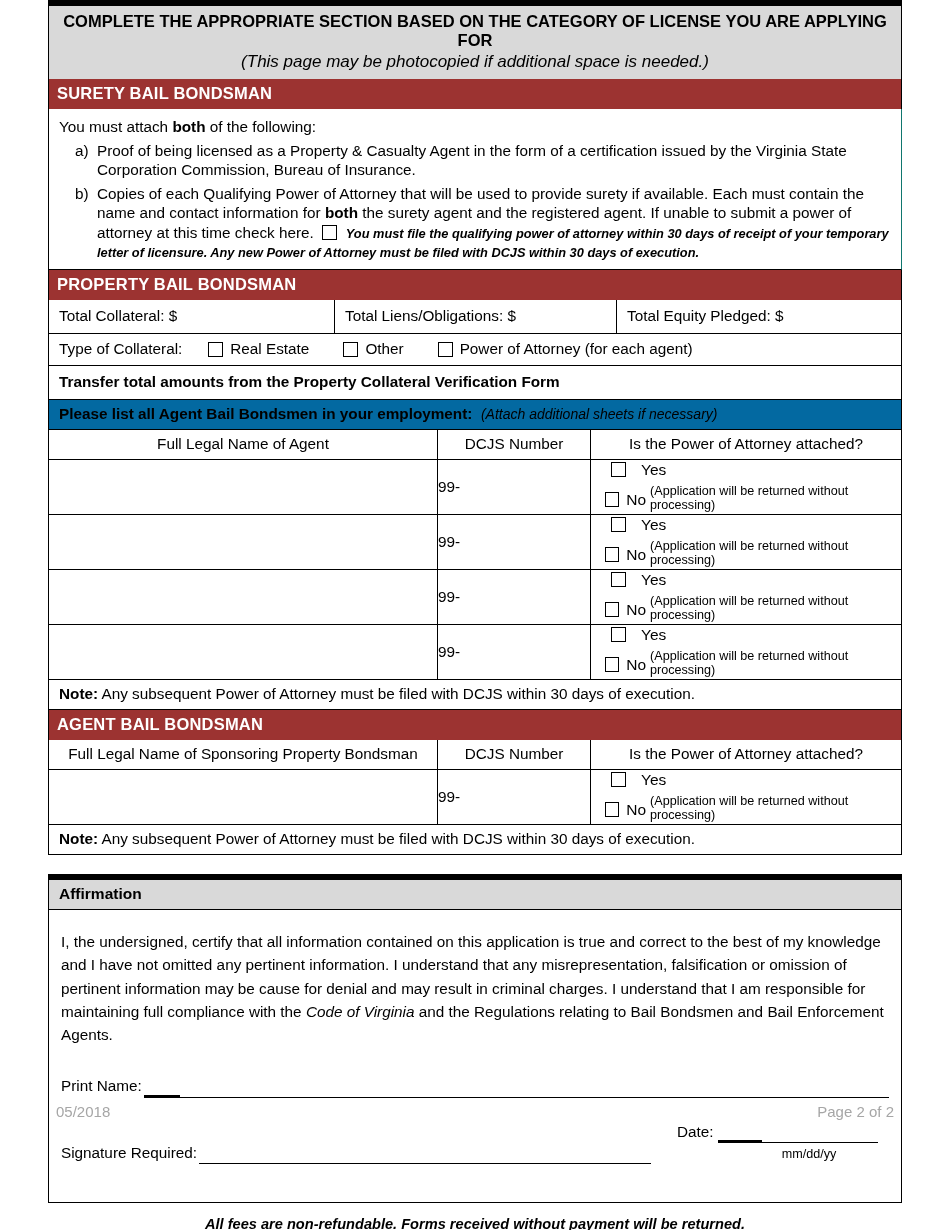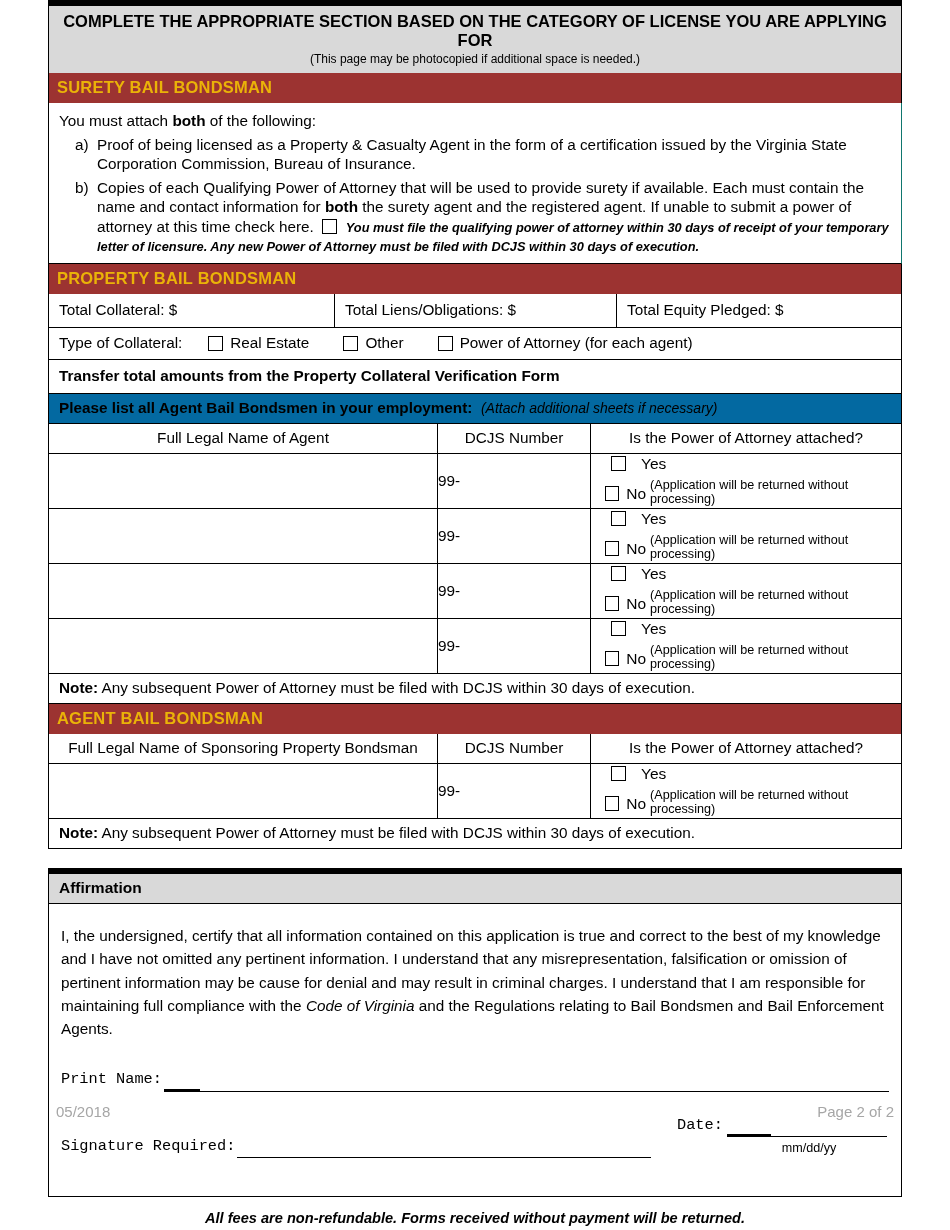--- a/index.html
+++ b/index.html
@@ -25,21 +25,21 @@
   }
 
   
   .blackbar {
     height: 6px;
     background: #000000;
     width: 100%;
   }
   .redbar {
     background: #9c3331;
-    color: #eab308;
+    color: #ffffff;
     font-weight: bold;
     font-size: 16.5px;
     letter-spacing: .2px;
     padding: 5px 8px 6px 8px;
     box-sizing: border-box;
     border-left: 1px solid #000;
     border-right: 1px solid #000;
   }
 
   
@@ -49,21 +49,22 @@
     border-right: 1px solid #000;
     box-sizing: border-box;
     padding: 6px 10px 7px 10px;
     text-align: center;
   }
   .title-line1 {
     font-weight: bold;
     font-size: 16.5px;
   }
   .title-line2 {
-    font-size: 12px;
+    font-style: italic;
+    font-size: 17px;
     margin-top: 2px;
   }
 
   
   .surety-body {
     border-left: 1px solid #000;
     border-right: 1px solid #0f766e;
     border-bottom: 1px solid #000;
     box-sizing: border-box;
     padding: 8px 10px 7px 10px;
@@ -201,21 +202,21 @@
     padding: 20px 12px 16px 12px;
     font-size: 15.3px;
     line-height: 1.52;
   }
   .affirm-body .sig-area { margin-top: 28px; }
   .field-line {
     display: flex;
     align-items: flex-end;
     margin-bottom: 22px;
   }
-  .field-lbl { white-space: nowrap; font-family: Liberation Mono, monospace; }
+  .field-lbl { white-space: nowrap; }
   .rule {
     border-bottom: 1.4px solid #000;
     flex: 1 1 auto;
     height: 13px;
     margin-left: 2px;
   }
   .rule.thickstart {
     position: relative;
   }
   .rule.thickstart::before {

